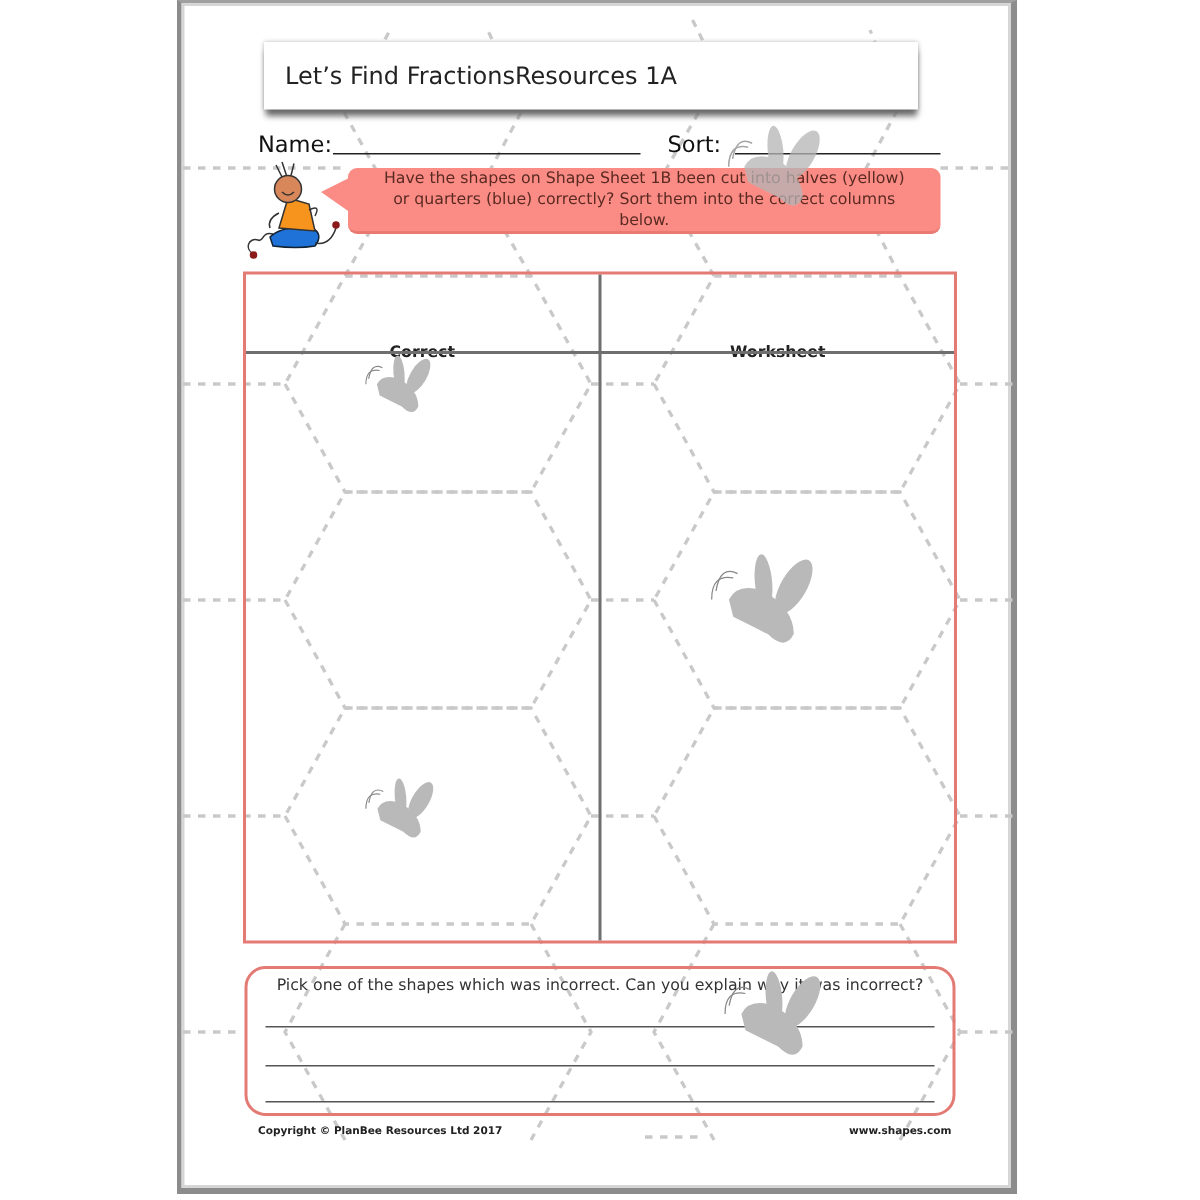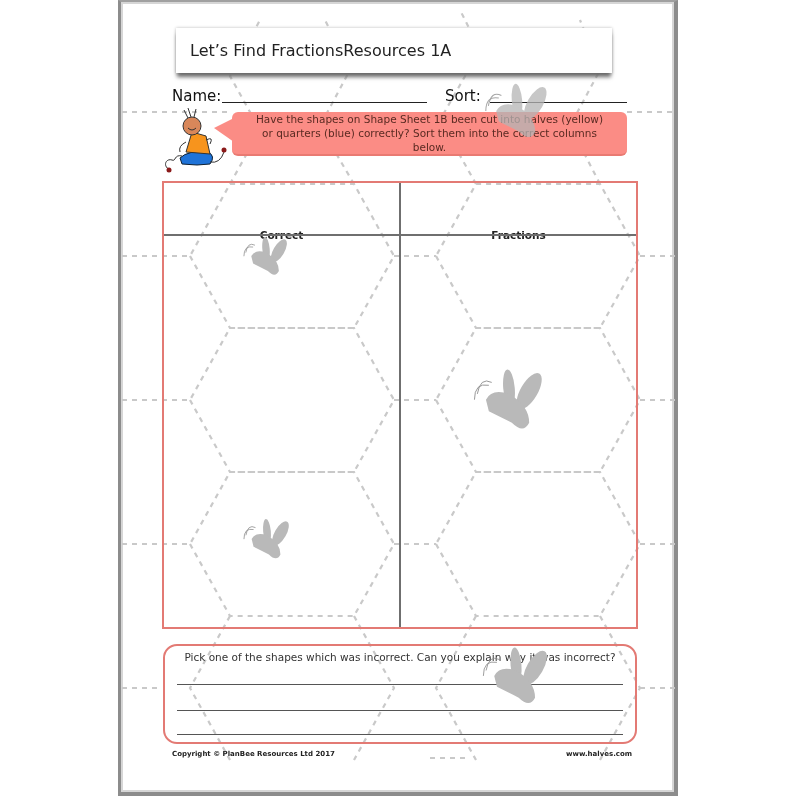--- a/index.html
+++ b/index.html
@@ -84,36 +84,36 @@
   <path d="M30,12 L26,4 M36,11 L38,3 M33,11 L30,2" stroke="#333" stroke-width="1"></path>
   <path d="M30,22 Q34,26 38,22" fill="none" stroke="#333" stroke-width="1"></path>
   <path d="M48,34 Q56,30 52,38" fill="none" stroke="#333" stroke-width="1"></path>
   <path d="M28,36 Q20,40 22,46" fill="none" stroke="#333" stroke-width="1"></path>
   <path d="M52,56 Q62,58 66,46" fill="none" stroke="#333" stroke-width="1"></path>
   <circle cx="66" cy="44" r="2.5" fill="#8b1a1a"></circle>
 </svg>
 
 <div class="table">
   <div class="hdr" style="left:0">Correct</div>
-  <div class="hdr" style="left:237px">Fractions</div>
+  <div class="hdr" style="left:237px">Worksheet</div>
   <div class="hdr-line"></div>
   <div class="col-line"></div>
   <div style="position:absolute;left:0;top:53px;width:235px;bottom:0"></div>
   <div style="position:absolute;left:237px;top:53px;right:0;bottom:0"></div>
 </div>
 
 <div class="answer">
   <div class="q">Pick one of the shapes which was incorrect. Can you explain why it was incorrect?</div>
   <div class="wl" style="top:38px"></div>
   <div class="wl" style="top:64px"></div>
   <div class="wl" style="top:88px"></div>
 </div>
 
 <div class="footer" style="left:172px">Copyright © PlanBee Resources Ltd 2017</div>
-<div class="footer" style="left:566px">www.halves.com</div>
+<div class="footer" style="left:566px">www.shapes.com</div>
 
 <svg class="bee" style="left:478px;top:82px;width:78px;height:66px;opacity:0.75" viewBox="0 0 60 50">
   <path d="M8,18 Q10,6 18,10" fill="none" stroke="#888" stroke-width="0.8"></path>
   <path d="M6,22 Q6,10 16,12" fill="none" stroke="#888" stroke-width="0.8"></path>
   <ellipse cx="30" cy="14" rx="4" ry="13" fill="#b5b5b5" transform="rotate(-5 30 14)"></ellipse>
   <ellipse cx="44" cy="16" rx="6" ry="14" fill="#b5b5b5" transform="rotate(30 44 16)"></ellipse>
   <path d="M14,22 Q18,14 30,18 Q44,26 44,38 Q40,46 32,38 Q24,34 16,30 Z" fill="#b5b5b5"></path>
 </svg>
 <svg class="bee" style="left:238px;top:236px;width:56px;height:46px" viewBox="0 0 60 50">
   <path d="M8,18 Q10,6 18,10" fill="none" stroke="#888" stroke-width="0.8"></path>

